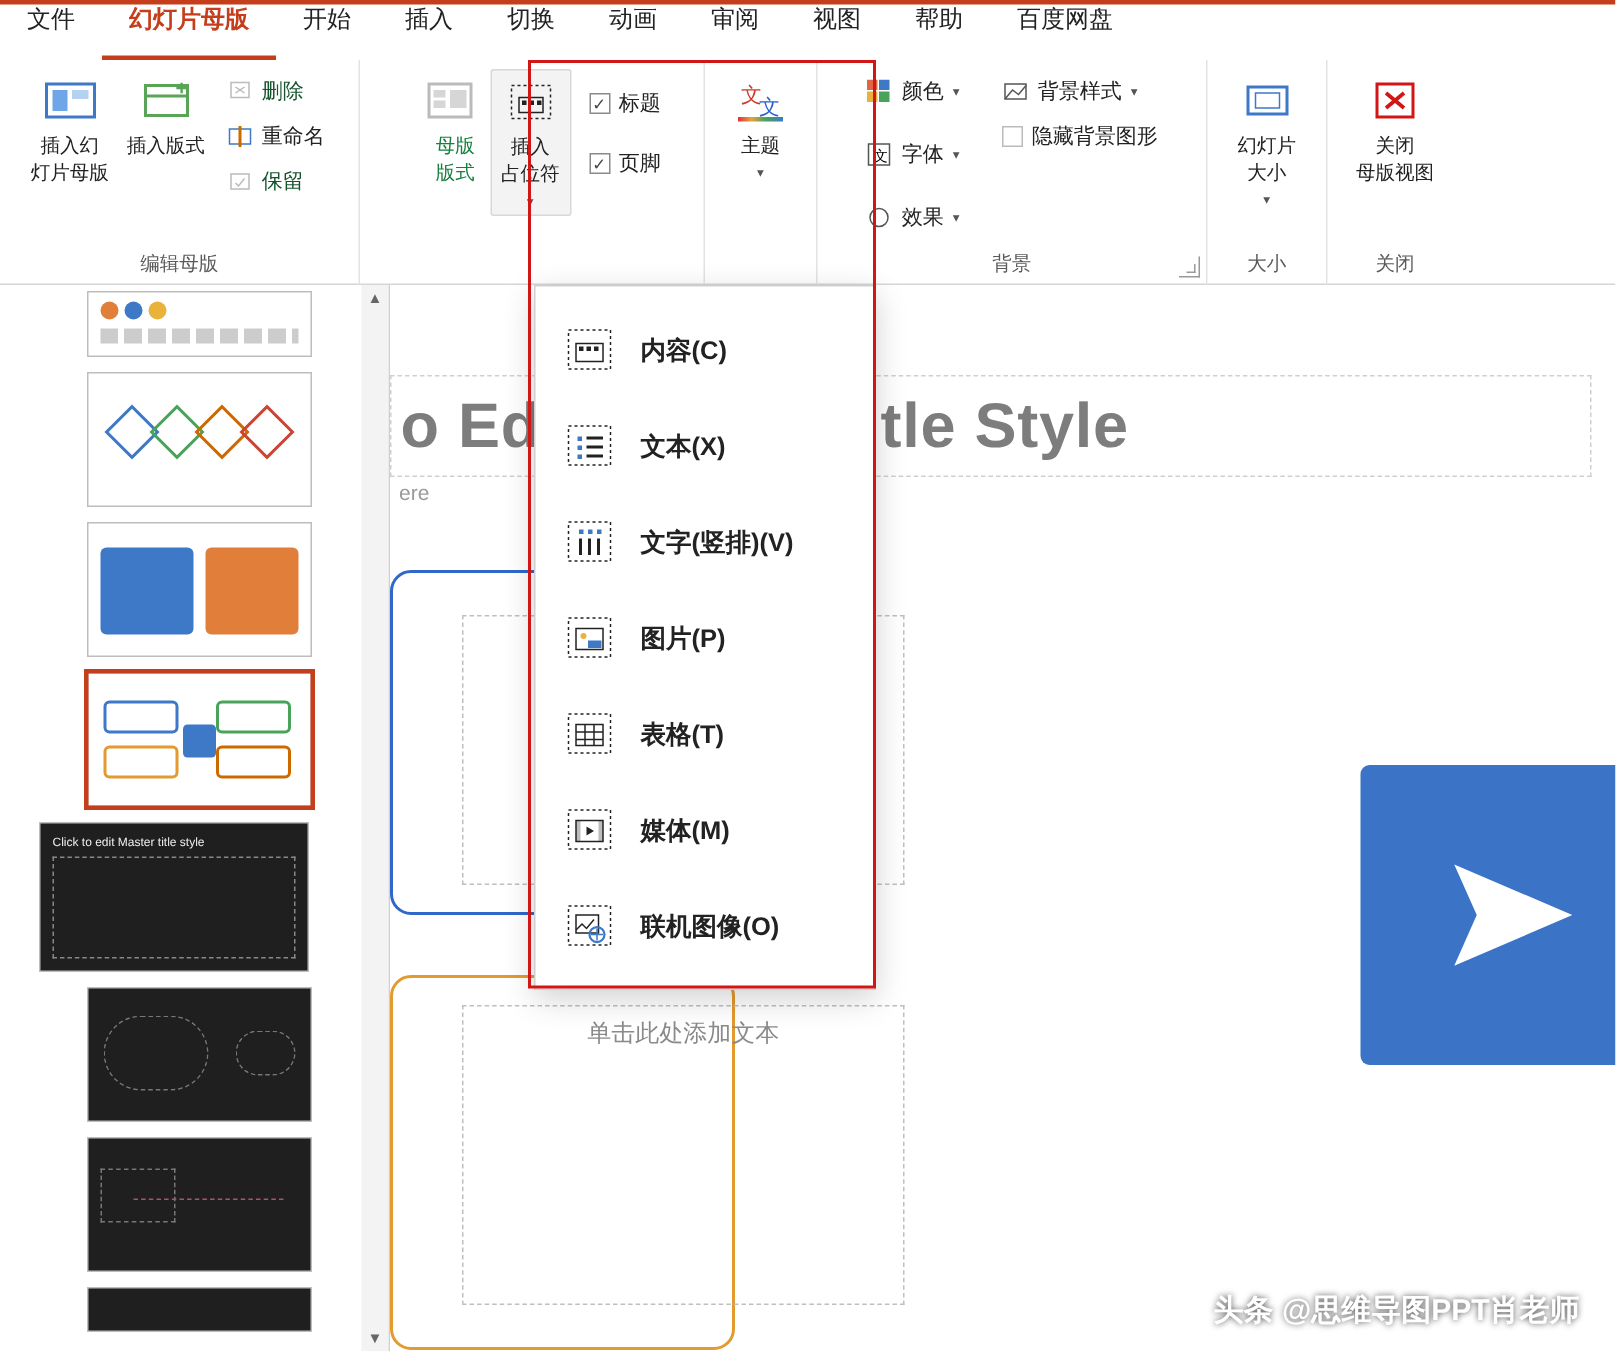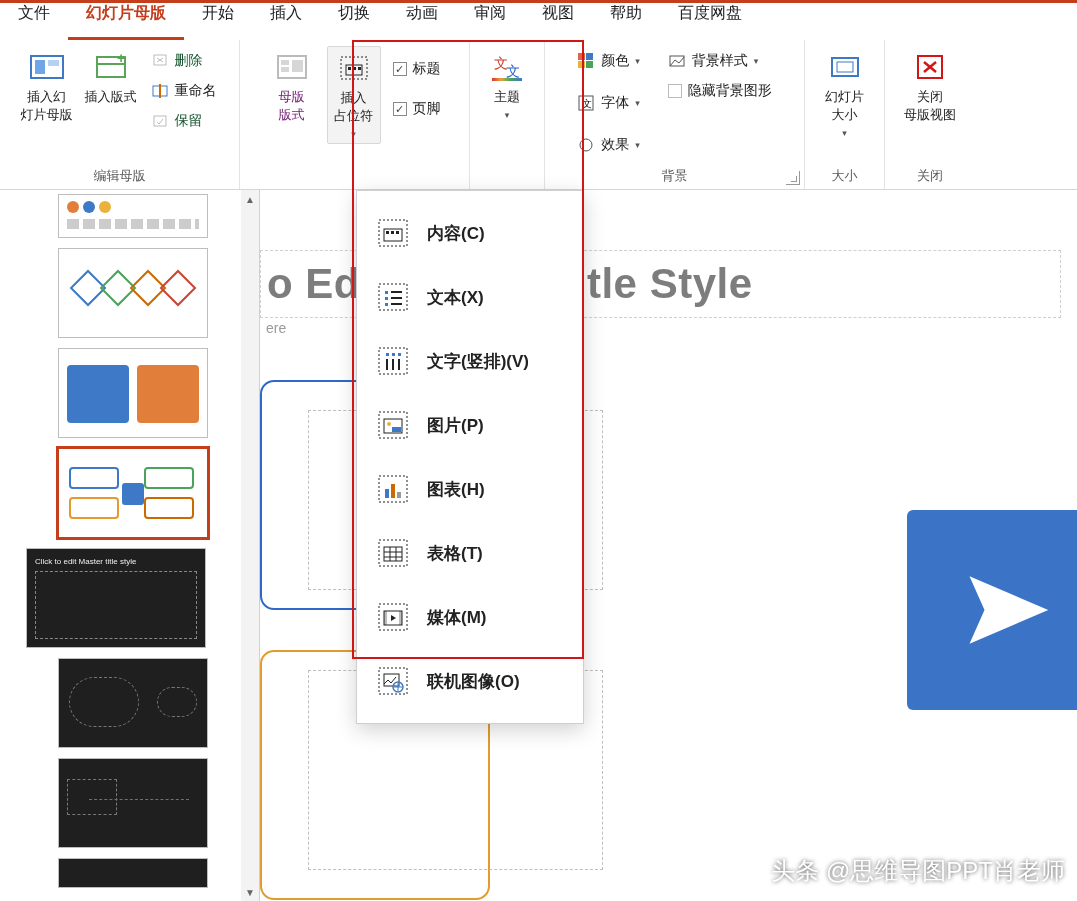--- a/index.html
+++ b/index.html
@@ -7,21 +7,21 @@
 
   .tabbar { display: flex; background: #fff; height: 40px; border-top: 3px solid #C43E1C; }
   .tab { padding: 0 18px 8px; font-size: 16px; color: #222; cursor: pointer; }
   .tab.active { color: #C43E1C; border-bottom: 3px solid #C43E1C; font-weight: 700; }
 
   .ribbon { display: flex; height: 150px; border-bottom: 1px solid #d6d6d6; background:#fff; }
   .rgroup { display: flex; flex-direction: column; align-items: center; padding: 6px 10px 2px; border-right: 1px solid #e3e3e3; position:relative;}
   .rgroup-body { display:flex; flex:1; align-items:flex-start; gap:8px; }
   .rgroup-label { font-size: 13px; color: #5a5a5a; padding: 4px 0 2px; }
   .bigbtn { display:flex; flex-direction:column; align-items:center; gap:4px; min-width:54px; padding:4px 2px; font-size:13px; color:#222; cursor:pointer; text-align:center; }
-  .bigbtn.disabled { color:#701a75; }
+  .bigbtn.disabled { color:#15803d;align-items:flex-end; }
   .icon-box { width:34px; height:34px; display:flex; align-items:center; justify-content:center; }
   .smallrow { display:flex; align-items:center; gap:6px; font-size:14px; color:#222; padding:2px 4px; cursor:pointer;}
   .smallrow.disabled { color:#14532d; }
   .smallrow .sicon{ width:18px; height:18px; display:inline-flex; align-items:center; justify-content:center;}
   .chk { width:14px; height:14px; border:1px solid #8a8a8a; display:inline-flex; align-items:center; justify-content:center; font-size:11px; color:#444;}
   .bg-launcher{ position:absolute; right:4px; bottom:4px; width:14px; height:14px; border:1px solid #999; border-top:none;border-left:none;}
   .bg-launcher::after{content:"";position:absolute;right:2px;bottom:2px;width:5px;height:5px;border-right:1px solid #999;border-bottom:1px solid #999;}
 
   .workspace { display:flex; height: calc(901px - 40px - 150px); }
   .thumbpane { width:260px; background:#fff; border-right:1px solid #d0d0d0; overflow:hidden; position:relative; padding:4px 10px 4px 22px;}
@@ -43,21 +43,21 @@
   .inner-ph.a{ left:48px; top:220px; width:295px; height:180px;}
   .inner-ph.b{ left:48px; top:480px; width:295px; height:200px;}
   .send-square{ position:absolute; right:-30px; top:320px; width:200px; height:200px; background:#3b74c6; border-radius:6px; display:flex; align-items:center; justify-content:center;}
   .send-square svg{width:90px;height:90px;}
 
   .dropdown { position:absolute; left:356px; top:190px; width:228px; background:#fff; border:1px solid #cfcfcf; box-shadow:0 6px 20px rgba(0,0,0,.18); z-index:50; padding:10px 0;}
   .dd-redbox { position:absolute; left:352px; top:40px; width:232px; height:619px; border:2px solid #d21616; z-index:60; pointer-events:none;}
   .dd-item { display:flex; align-items:center; gap:18px; padding:16px 20px; font-size:17px; font-weight:600; color:#222; cursor:pointer;}
   .dd-item .dicon{ width:32px; height:32px; display:flex; align-items:center; justify-content:center;}
 
-  .watermark{position:absolute; right:12px; bottom:14px; font-size:24px; color:#fff; text-shadow:0 0 4px rgba(0,0,0,.7); font-weight:400; z-index:70;}
+  .watermark{position:absolute; right:24px; bottom:14px; font-size:20px; color:#fff; text-shadow:0 0 4px rgba(0,0,0,.7); font-weight:700; z-index:70;}
   
   
   .sk{position:absolute;}
 </style>
 </head>
 <body>
 
 <div class="tabbar">
   <div class="tab">文件</div>
   <div class="tab active">幻灯片母版</div>
@@ -406,31 +406,20 @@
           <circle cx="11" cy="13" r="2" fill="#e9b23b"></circle>
           <rect x="14" y="16" width="9" height="5" fill="#3d79c7"></rect>
         </svg>
       </span>
     <span>图片(P)</span>
   </div>
   <div class="dd-item">
     <span class="dicon">
         <svg width="30" height="28">
           <rect x="1" y="1" width="28" height="26" fill="none" stroke="#222" stroke-dasharray="2 2"></rect>
-          <rect x="7" y="14" width="4" height="9" fill="#3d79c7"></rect>
-          <rect x="13" y="9" width="4" height="14" fill="#cc6a00"></rect>
-          <rect x="19" y="17" width="4" height="6" fill="#999"></rect>
-        </svg>
-      </span>
-    <span>图表(H)</span>
-  </div>
-  <div class="dd-item">
-    <span class="dicon">
-        <svg width="30" height="28">
-          <rect x="1" y="1" width="28" height="26" fill="none" stroke="#222" stroke-dasharray="2 2"></rect>
           <rect x="6" y="8" width="18" height="14" fill="none" stroke="#222"></rect>
           <line x1="6" y1="13" x2="24" y2="13" stroke="#222"></line>
           <line x1="6" y1="18" x2="24" y2="18" stroke="#222"></line>
           <line x1="12" y1="8" x2="12" y2="22" stroke="#222"></line>
           <line x1="18" y1="8" x2="18" y2="22" stroke="#222"></line>
         </svg>
       </span>
     <span>表格(T)</span>
   </div>
   <div class="dd-item">

